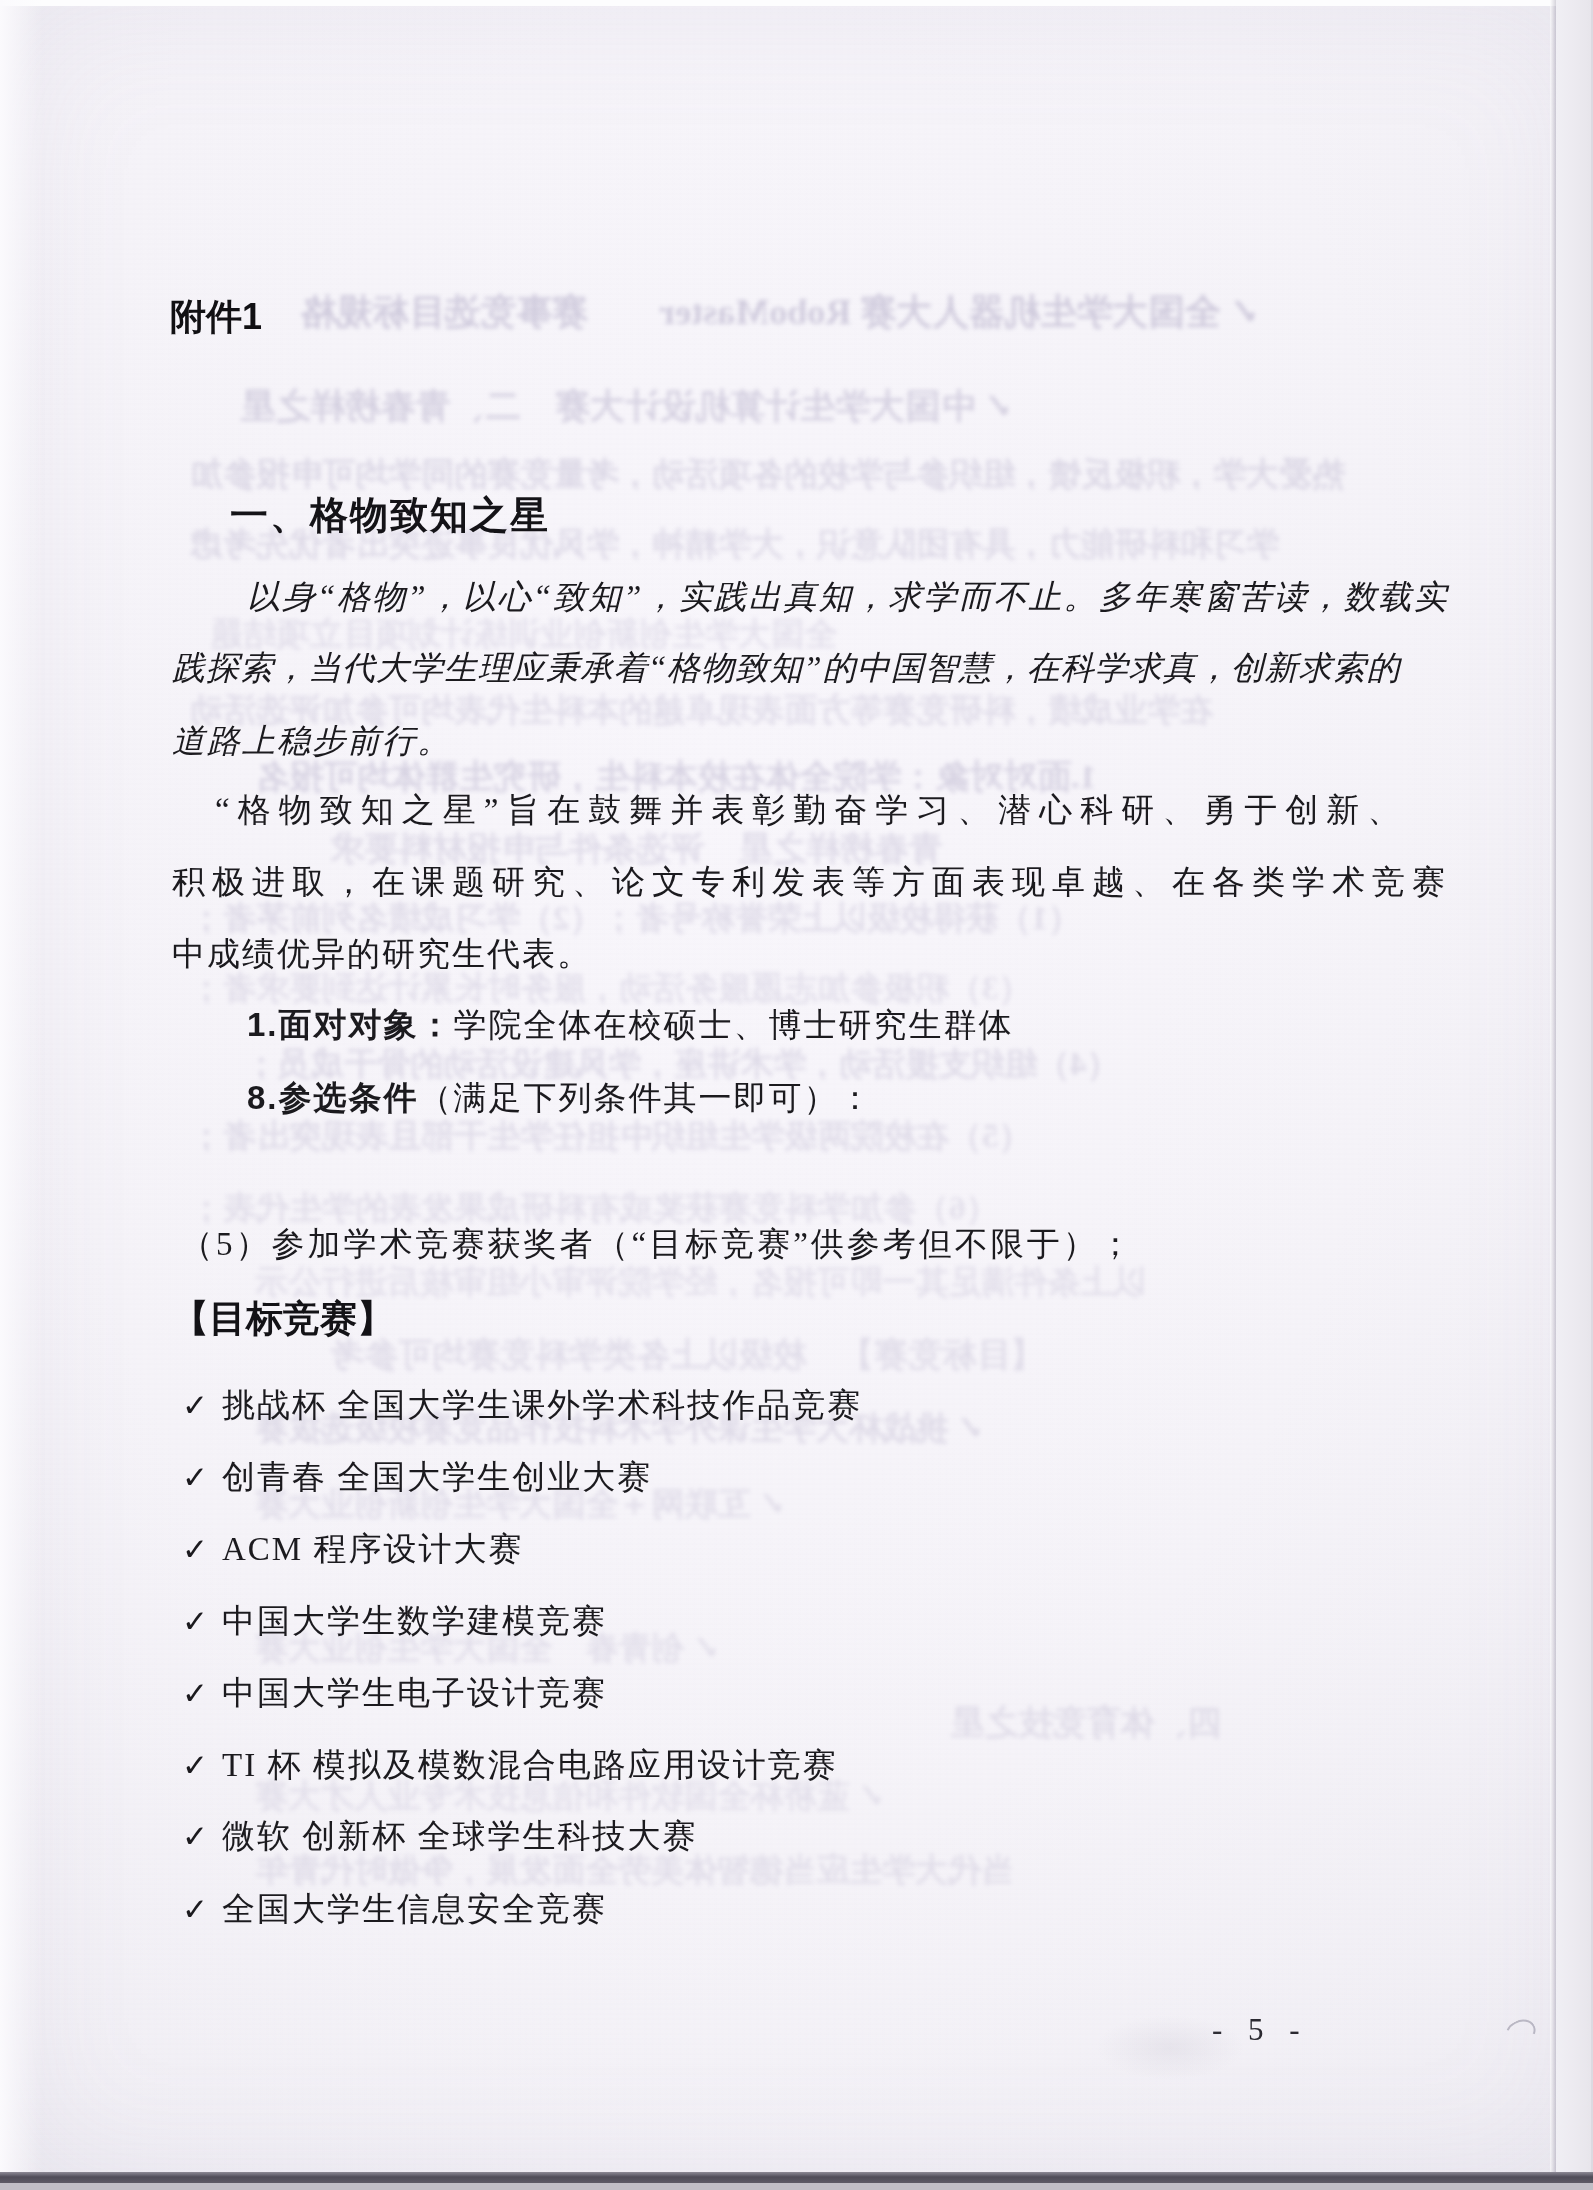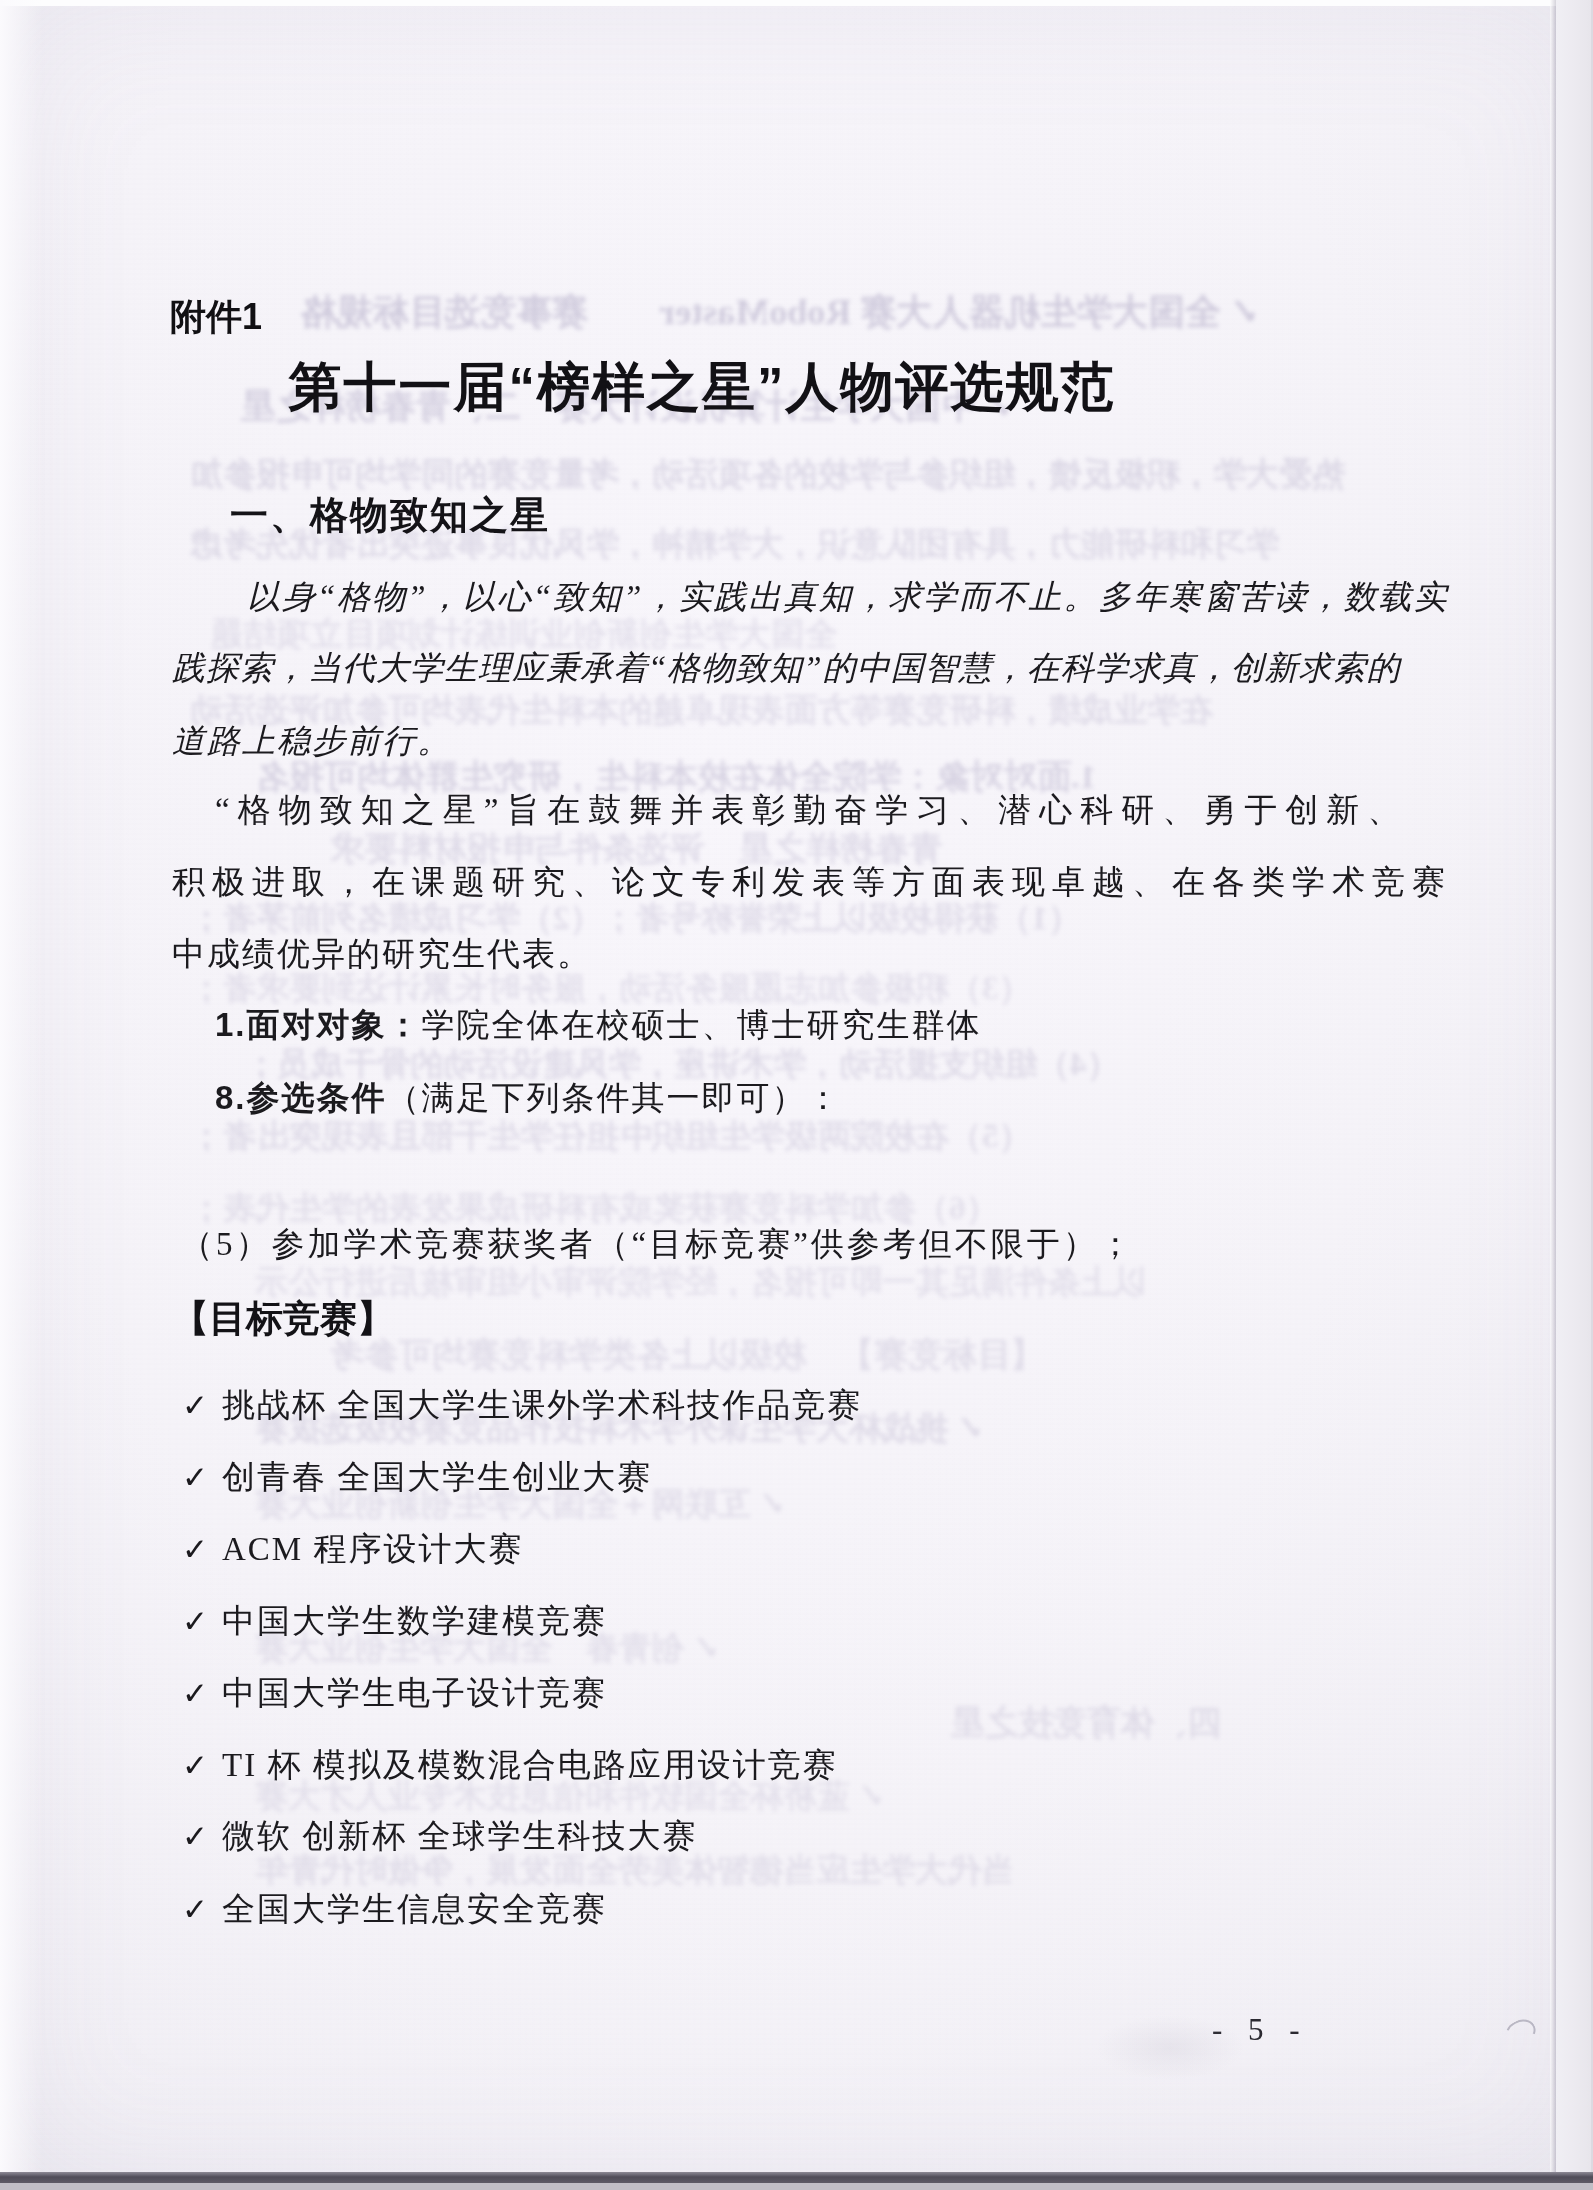--- a/index.html
+++ b/index.html
@@ -12,21 +12,21 @@
     position:absolute;inset:0;pointer-events:none;opacity:.5;
     background:repeating-linear-gradient(0deg, rgba(130,120,160,0.015) 0 2px, transparent 2px 5px),
                repeating-linear-gradient(90deg, rgba(130,120,160,0.01) 0 3px, transparent 3px 7px);
   }
   .vignette{position:absolute;inset:0;pointer-events:none;box-shadow:inset 0 0 140px rgba(150,140,175,0.12);}
   .t{position:absolute;white-space:nowrap;color:#1b1a1e;}
   .serif{font-family:"Liberation Serif","DejaVu Serif",serif;}
   .sans{font-family:"Liberation Sans","DejaVu Sans",sans-serif;}
   .bold{font-weight:700;}
   .ital{font-style:italic;}
-  .lbl{font-family:"Liberation Sans","DejaVu Sans",sans-serif;font-weight:700;}
+  .lbl{font-family:"Liberation Sans","DejaVu Sans",sans-serif;font-weight:700;margin-left:32px;}
   .check{font-family:"Liberation Sans","DejaVu Sans",sans-serif;font-weight:700;font-size:31px;margin-right:14px;}
   .bleed{
     position:absolute;white-space:nowrap;color:#7b719f;
     transform:scaleX(-1);filter:blur(2px);pointer-events:none;
     font-family:"Liberation Serif","DejaVu Serif",serif;font-weight:600;
   }
   .edge-top{position:absolute;left:0;top:0;width:100%;height:6px;background:#fdfdfe;}
   .edge-left{position:absolute;left:0;top:0;width:42px;height:100%;
     background:linear-gradient(to right, #fbfafd, rgba(251,250,253,0));}
   .page-seam{position:absolute;left:1550px;top:0;width:6px;height:2176px;
@@ -65,21 +65,20 @@
   <div class="bleed" style="left:330px;top:1332px;font-size:34px;opacity:.16;font-weight:700;">【目标竞赛】　校级以上各类学科竞赛均可参考</div>
   <div class="bleed" style="left:255px;top:1406px;font-size:33px;opacity:.18;">✓ 挑战杯大学生课外学术科技作品竞赛校级选拔赛</div>
   <div class="bleed" style="left:255px;top:1482px;font-size:33px;opacity:.15;">✓ 互联网＋全国大学生创新创业大赛</div>
   <div class="bleed" style="left:255px;top:1626px;font-size:33px;opacity:.14;">✓ 创青春　全国大学生创业大赛</div>
   <div class="bleed" style="left:950px;top:1700px;font-size:34px;opacity:.16;font-weight:700;">四、体育竞技之星</div>
   <div class="bleed" style="left:255px;top:1774px;font-size:33px;opacity:.13;">✓ 蓝桥杯全国软件和信息技术专业人才大赛</div>
   <div class="bleed" style="left:255px;top:1848px;font-size:33px;opacity:.15;">当代大学生应当德智体美劳全面发展，争做时代青年</div>
 
   <div class="t sans" style="left:170px;top:293px;font-size:36px;font-weight:600;color:#111013;">附件1</div>
 
-  <div class="t sans bold" style="left:0;width:1404px;top:352px;font-size:53px;text-align:center;letter-spacing:2px;color:#121115;">第十一届“榜样之星”人物评选规范</div>
 
   <div class="t sans bold" style="left:230px;top:490px;font-size:38px;letter-spacing:2px;color:#141317;">一、格物致知之星</div>
 
   <div class="t serif ital" style="left:208px;top:575px;font-size:33px;letter-spacing:2px;margin-left:39px;">以身“格物”，以心“致知”，实践出真知，求学而不止。多年寒窗苦读，数载实</div>
   <div class="t serif ital" style="left:172px;top:646px;font-size:33px;letter-spacing:1px;">践探索，当代大学生理应秉承着“格物致知”的中国智慧，在科学求真，创新求索的</div>
   <div class="t serif ital" style="left:172px;top:719px;font-size:33px;letter-spacing:2px;">道路上稳步前行。</div>
 
   <div class="t serif" style="left:172px;top:860px;font-size:33px;letter-spacing:7px;">积极进取，在课题研究、论文专利发表等方面表现卓越、在各类学术竞赛</div>
   <div class="t serif" style="left:215px;top:788px;font-size:33px;letter-spacing:8px;">“格物致知之星”旨在鼓舞并表彰勤奋学习、潜心科研、勇于创新、</div>
   <div class="t serif" style="left:172px;top:932px;font-size:33px;letter-spacing:2px;">中成绩优异的研究生代表。</div>

